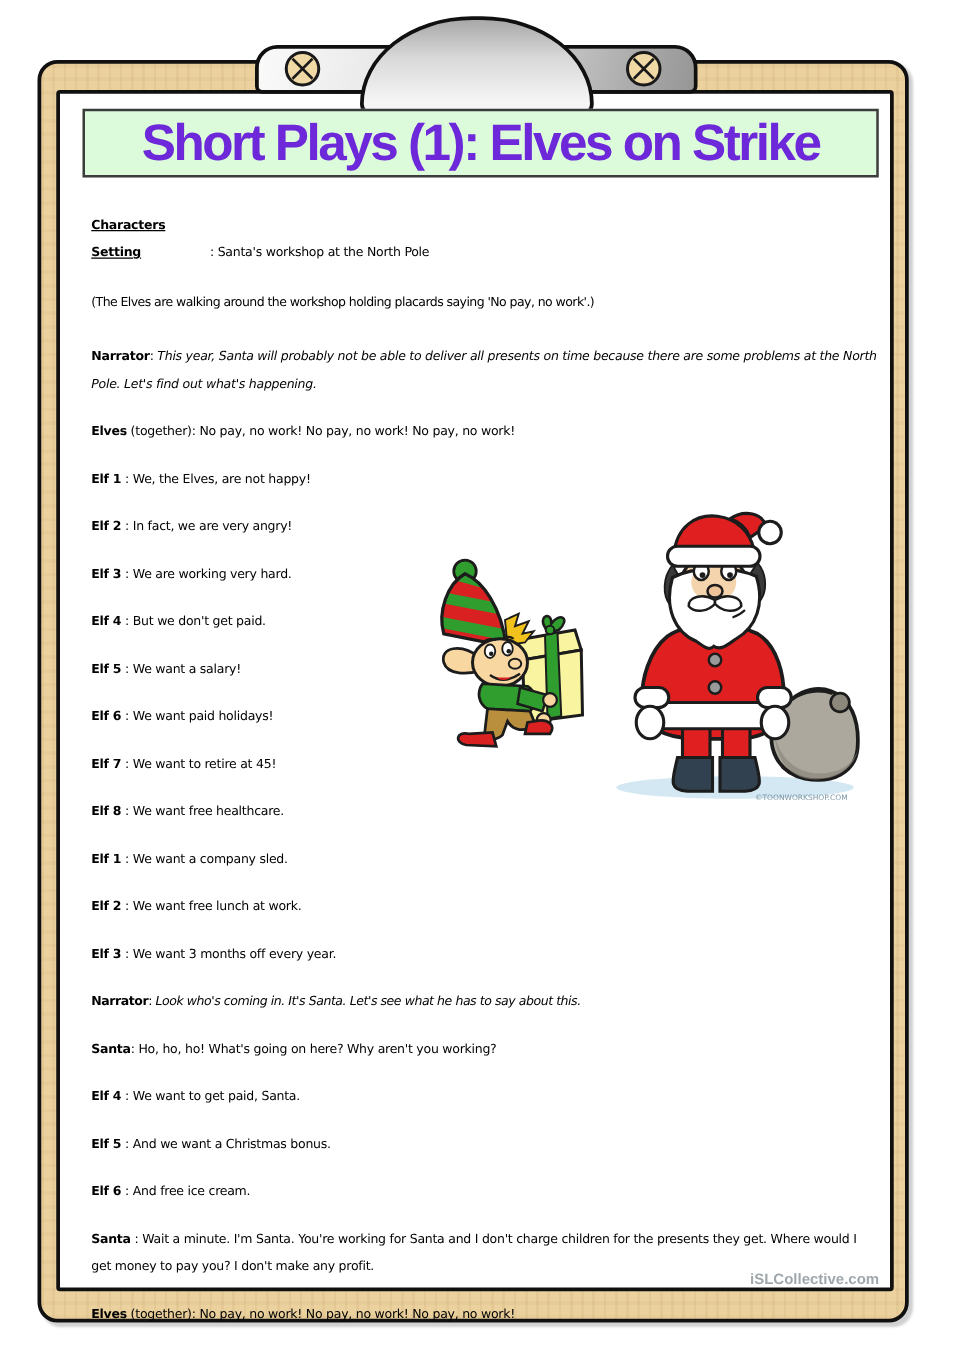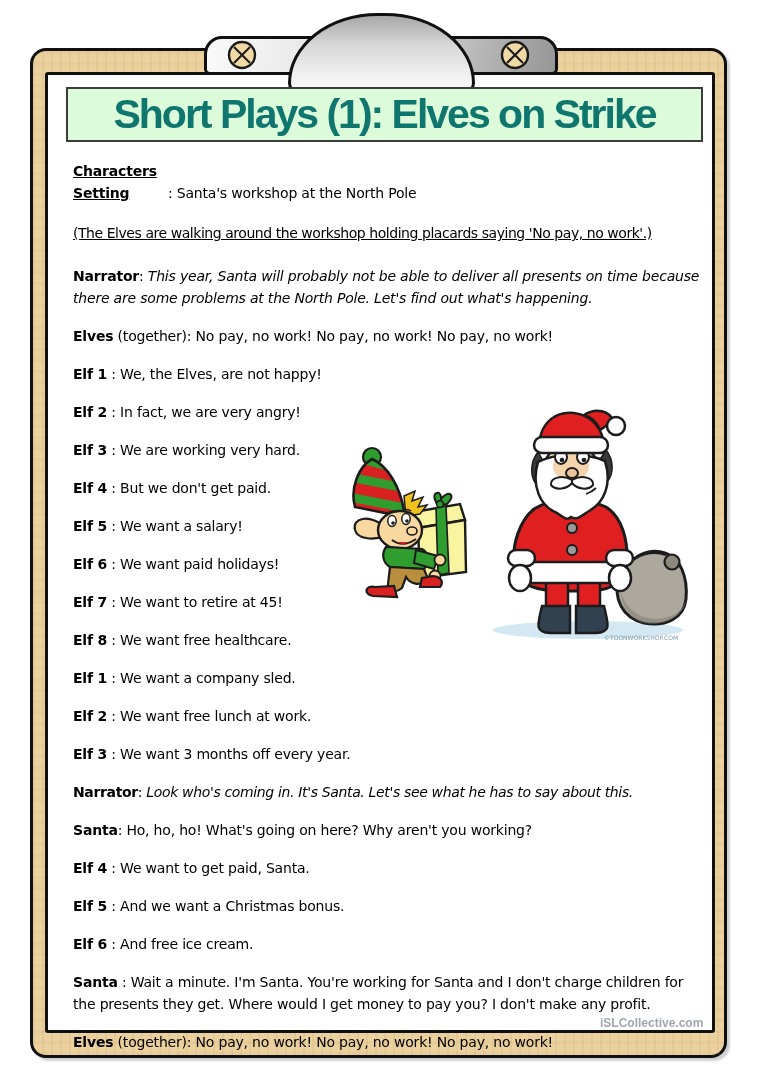--- a/index.html
+++ b/index.html
@@ -40,30 +40,30 @@
     z-index:4;
   }
   
   .title-box{
     position:absolute;left:66px;top:87px;width:637px;height:55px;
     box-sizing:border-box;border:2px solid #3c3c3c;background:#dbfbdb;
     display:flex;align-items:center;justify-content:center;z-index:5;
   }
   .title-text{
     font-family:"Liberation Sans",sans-serif;font-weight:bold;
-    font-size:41px;letter-spacing:-2px;white-space:nowrap;color:#0f766e;
+    font-size:41px;letter-spacing:-2px;white-space:nowrap;color:#6d28d9;
   }
   
   .content{
-    position:absolute;left:73px;top:160px;width:640px;z-index:5;
-    font-size:14px;line-height:22px;letter-spacing:-0.2px;
+    position:absolute;left:73px;top:170px;width:640px;z-index:5;
+    font-size:10px;line-height:22px;letter-spacing:-0.2px;
   }
   .meta-row{display:flex;}
   .meta-label{flex:0 0 95px;font-weight:bold;text-decoration:underline;}
-  .stage{margin:18px 0 21px;white-space:nowrap;letter-spacing:-0.45px;text-decoration:underline;}
+  .stage{margin:18px 0 21px;white-space:nowrap;letter-spacing:-0.45px;}
   p.line{margin:16px 0 10px;}
   .mb14{margin-bottom:14px !important;}
   .nowrap{white-space:nowrap;letter-spacing:-0.35px;}
   .w630{max-width:630px;}
   .speaker{font-weight:bold;}
   .it{font-style:italic;}
   
   .elf-img{position:absolute;left:348px;top:446px;width:124px;height:154px;z-index:5;}
   .santa-img{position:absolute;left:486px;top:404px;width:215px;height:240px;z-index:5;}
   

